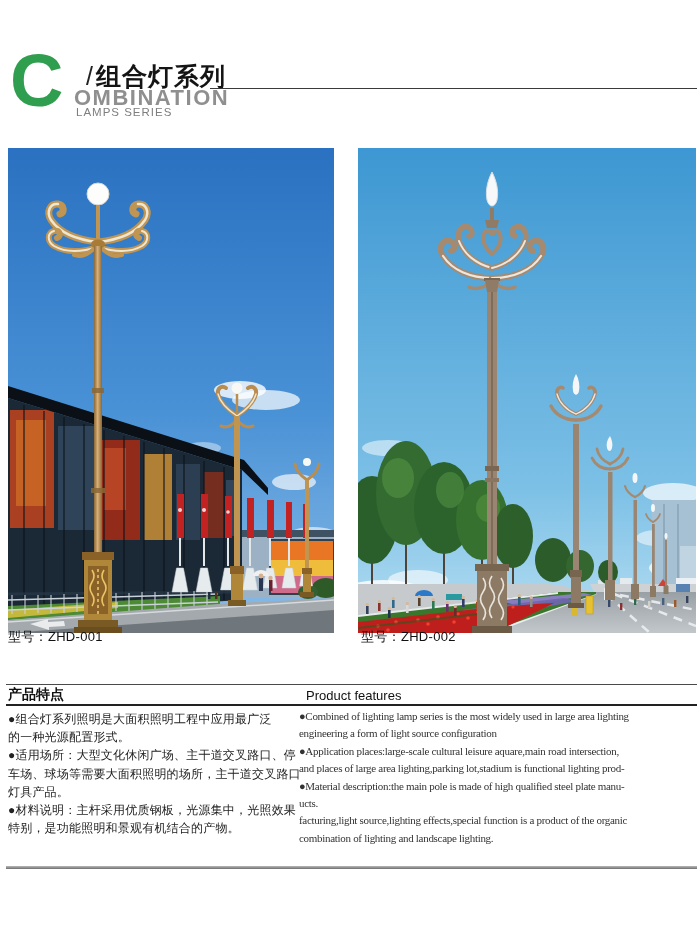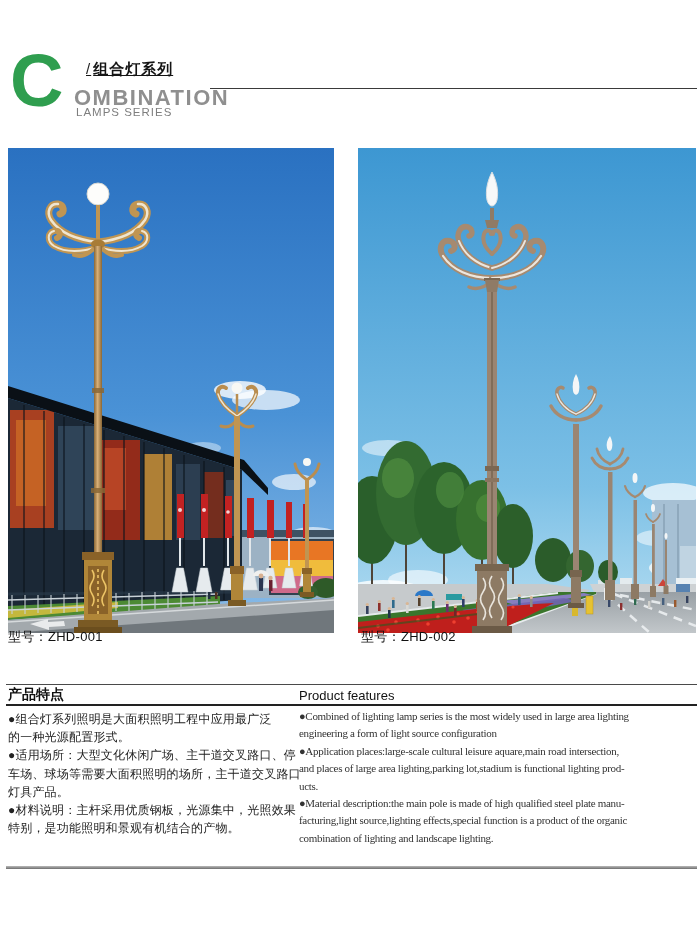--- a/index.html
+++ b/index.html
@@ -2,41 +2,41 @@
 <html><head>
 <meta charset="utf-8">
 <style>
   html,body{margin:0;padding:0;background:#fff;}
   .page{position:relative;width:700px;height:939px;background:#ffffff;
         font-family:"Liberation Sans",sans-serif;overflow:hidden;color:#1c1c1c;}
 
   
   .logo-c{position:absolute;left:10px;top:44px;font-size:74px;font-weight:bold;
           color:#2f9e4f;line-height:1;letter-spacing:0;}
-  .title-cn{position:absolute;left:86px;top:60px;font-size:15px;font-weight:bold;
-            color:#141414;letter-spacing:1px;white-space:nowrap;text-decoration:underline;}
+  .title-cn{position:absolute;left:86px;top:60px;font-size:25px;font-weight:bold;
+            color:#141414;letter-spacing:1px;white-space:nowrap;}
   .title-cn .slash{font-weight:400;margin-right:2px;color:#222;}
   .header-rule{position:absolute;left:210px;top:88px;width:487px;height:1px;background:#3a3a3a;}
   .title-en{position:absolute;left:74px;top:85px;font-size:22px;font-weight:bold;
             color:#8f8f8f;letter-spacing:1.5px;white-space:nowrap;text-align:right;}
   .subtitle-en{position:absolute;left:76px;top:106px;font-size:11.5px;color:#7e7e7e;
                letter-spacing:1px;white-space:nowrap;}
 
   
   .photo{position:absolute;top:148px;margin:0;padding:0;line-height:0;}
   .photo-left{left:8px;width:326px;height:485px;}
   .photo-right{left:358px;width:338px;height:485px;}
   .caption{position:absolute;top:628px;font-size:13px;color:#111;letter-spacing:.3px;white-space:nowrap;}
   .caption-1{left:8px;} .caption-2{left:361px;}
 
   
   .rule-thin{position:absolute;left:6px;top:684px;width:691px;height:1px;background:#4a4a4a;}
   .rule-thick{position:absolute;left:6px;top:704px;width:691px;height:2px;background:#222;}
   .feat-head-cn{position:absolute;left:8px;top:686px;font-size:14px;font-weight:bold;color:#111;}
-  .feat-head-en{position:absolute;left:299px;top:688px;font-size:13px;color:#111;}
+  .feat-head-en{position:absolute;left:306px;top:688px;font-size:13px;color:#111;}
   .col-cn{position:absolute;left:8px;top:710px;width:292px;}
   .col-cn .ln{font-size:12px;line-height:18.2px;letter-spacing:.2px;color:#222;white-space:nowrap;}
   .col-en{position:absolute;left:299px;top:708px;width:400px;font-family:Liberation Serif, serif;}
   .col-en .ln{font-size:11px;line-height:17.4px;letter-spacing:-.3px;color:#333;white-space:nowrap;}
   .rule-bottom{position:absolute;left:6px;top:866px;width:691px;height:3px;
                background:linear-gradient(#b9b9b9,#6e6e6e);}
 </style>
 </head>
 <body>
 
@@ -503,20 +503,20 @@
     <div class="ln">灯具产品。</div>
     <div class="ln">●材料说明：主杆采用优质钢板，光源集中，光照效果</div>
     <div class="ln">特别，是功能照明和景观有机结合的产物。</div>
   </div>
 
   <div class="col-en">
     <div class="ln">●Combined of lighting lamp series is the most widely used in large area lighting</div>
     <div class="ln">engineering a form of light source configuration</div>
     <div class="ln">●Application places:large-scale cultural leisure aquare,main road intersection,</div>
     <div class="ln">and places of large area lighting,parking lot,stadium is functional lighting prod-</div>
+    <div class="ln">●Material description:the main pole is made of high qualified steel plate manu-</div>
     <div class="ln">ucts.</div>
-    <div class="ln">●Material description:the main pole is made of high qualified steel plate manu-</div>
     <div class="ln">facturing,light source,lighting effects,special function is a product of the organic</div>
     <div class="ln">combination of lighting and landscape lighting.</div>
   </div>
 
   <div class="rule-bottom"></div>
 </div>
 
 </body></html>

